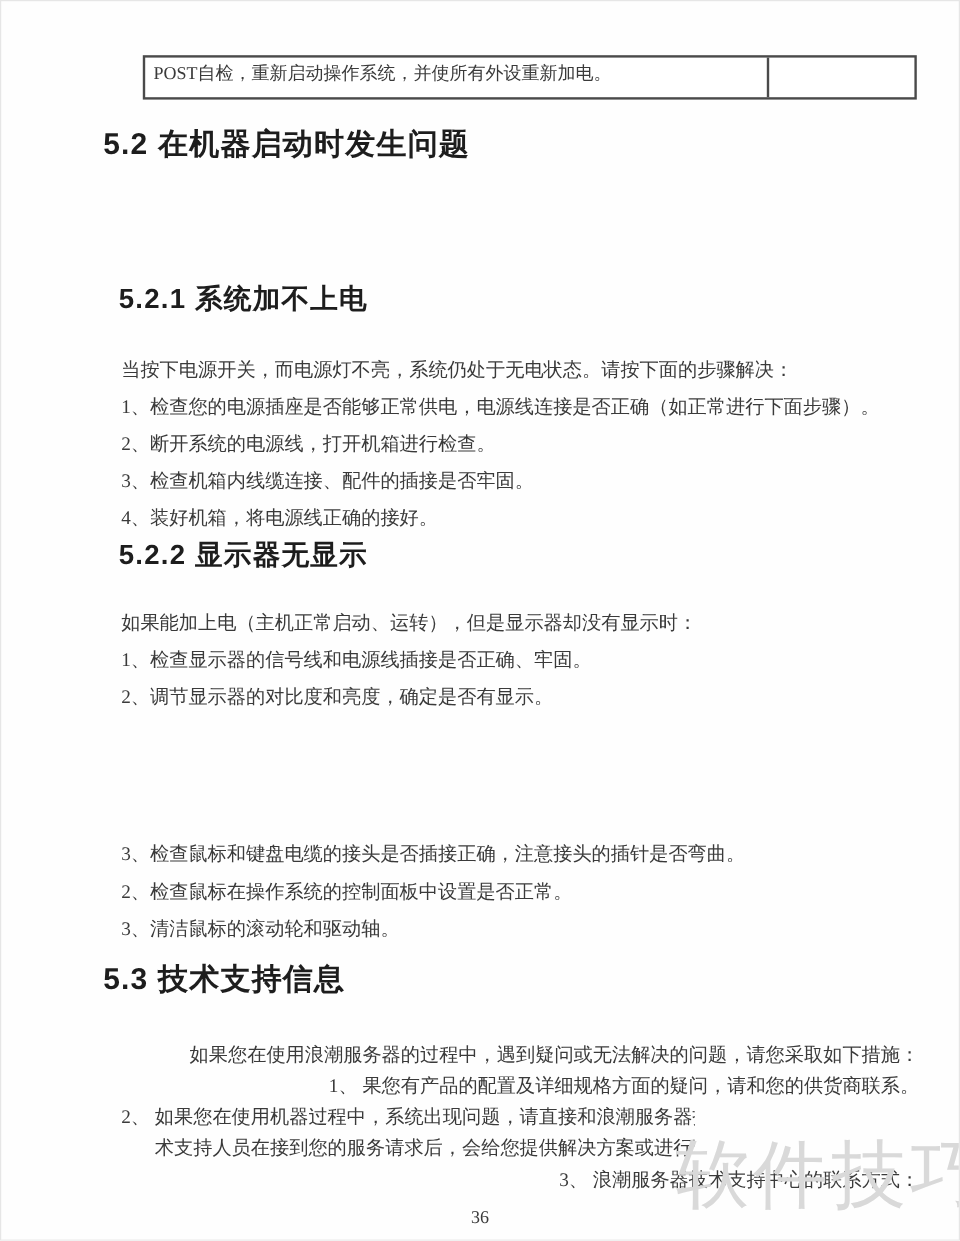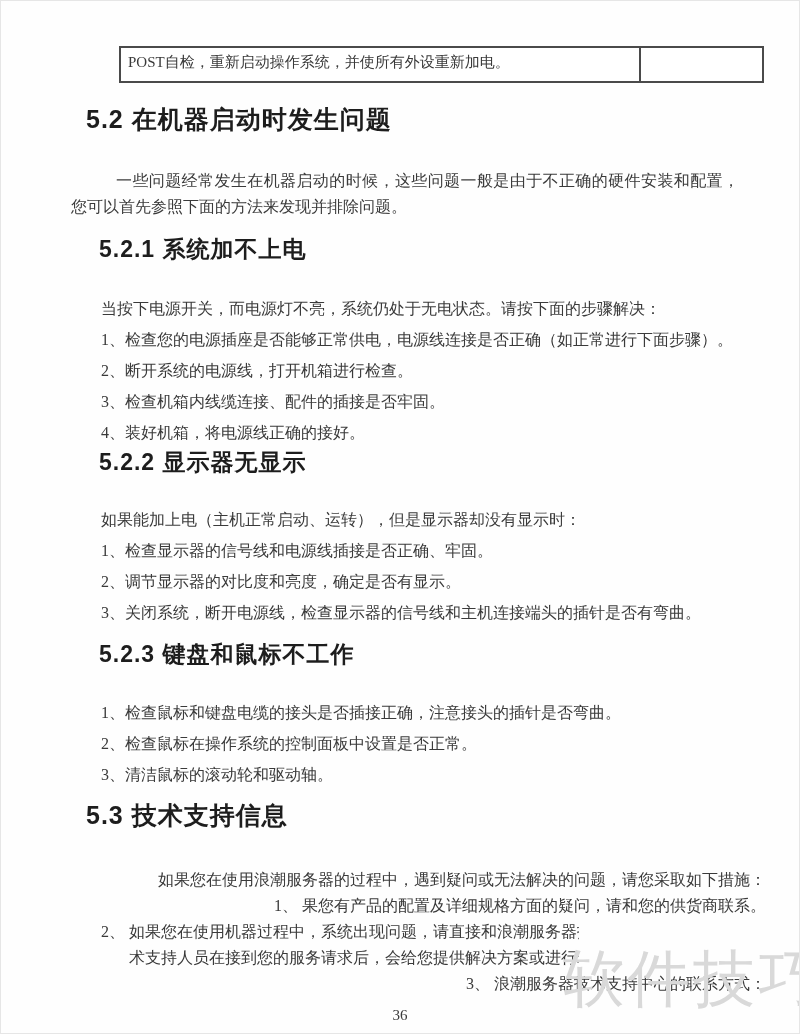--- a/index.html
+++ b/index.html
@@ -111,42 +111,39 @@
 <body>
 
 <div class="page">
 
   <div class="tbl">
     <div class="tbl-cell1">POST自检，重新启动操作系统，并使所有外设重新加电。</div>
     <div class="tbl-cell2"></div>
   </div>
 
   <div class="h2" style="top:102px;">5.2 在机器启动时发生问题</div>
-  <div class="para-52">一些问题经常发生在机器启动的时候，这些问题一般是由于不正确的硬件安装和配置，您可以首先参照下面的方法来发现并排除问题。</div>
 
   <div class="h3" style="top:233px;">5.2.1 系统加不上电</div>
   <div class="list" style="top:292px;">
     <div class="line">当按下电源开关，而电源灯不亮，系统仍处于无电状态。请按下面的步骤解决：</div>
     <div class="line">1、检查您的电源插座是否能够正常供电，电源线连接是否正确（如正常进行下面步骤）。</div>
     <div class="line">2、断开系统的电源线，打开机箱进行检查。</div>
     <div class="line">3、检查机箱内线缆连接、配件的插接是否牢固。</div>
     <div class="line">4、装好机箱，将电源线正确的接好。</div>
   </div>
 
   <div class="h3" style="top:446px;">5.2.2 显示器无显示</div>
   <div class="list" style="top:503px;">
     <div class="line">如果能加上电（主机正常启动、运转），但是显示器却没有显示时：</div>
     <div class="line">1、检查显示器的信号线和电源线插接是否正确、牢固。</div>
     <div class="line">2、调节显示器的对比度和亮度，确定是否有显示。</div>
-    <div class="line">3、关闭系统，断开电源线，检查显示器的信号线和主机连接端头的插针是否有弯曲。</div>
   </div>
 
-  <div class="h3" style="top:638px;">5.2.3 键盘和鼠标不工作</div>
   <div class="list" style="top:696px;">
-    <div class="line">1、检查鼠标和键盘电缆的接头是否插接正确，注意接头的插针是否弯曲。</div>
+    <div class="line">3、检查鼠标和键盘电缆的接头是否插接正确，注意接头的插针是否弯曲。</div>
     <div class="line">2、检查鼠标在操作系统的控制面板中设置是否正常。</div>
     <div class="line">3、清洁鼠标的滚动轮和驱动轴。</div>
   </div>
 
   <div class="h2" style="top:798px;">5.3 技术支持信息</div>
   <div class="list list-53" style="top:866px;">
     <div class="line">如果您在使用浪潮服务器的过程中，遇到疑问或无法解决的问题，请您采取如下措施：</div>
     <div class="line">1、 果您有产品的配置及详细规格方面的疑问，请和您的供货商联系。</div>
     <div class="line clip">2、 如果您在使用机器过程中，系统出现问题，请直接和浪潮服务器技</div>
     <div class="line clip cont-indent">术支持人员在接到您的服务请求后，会给您提供解决方案或进行现</div>

